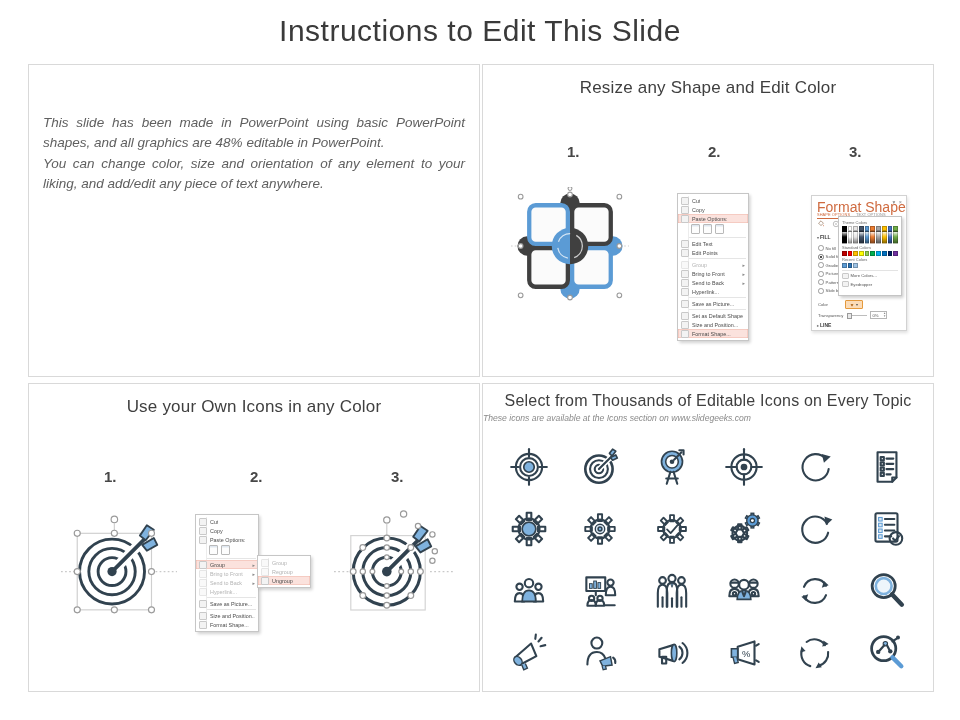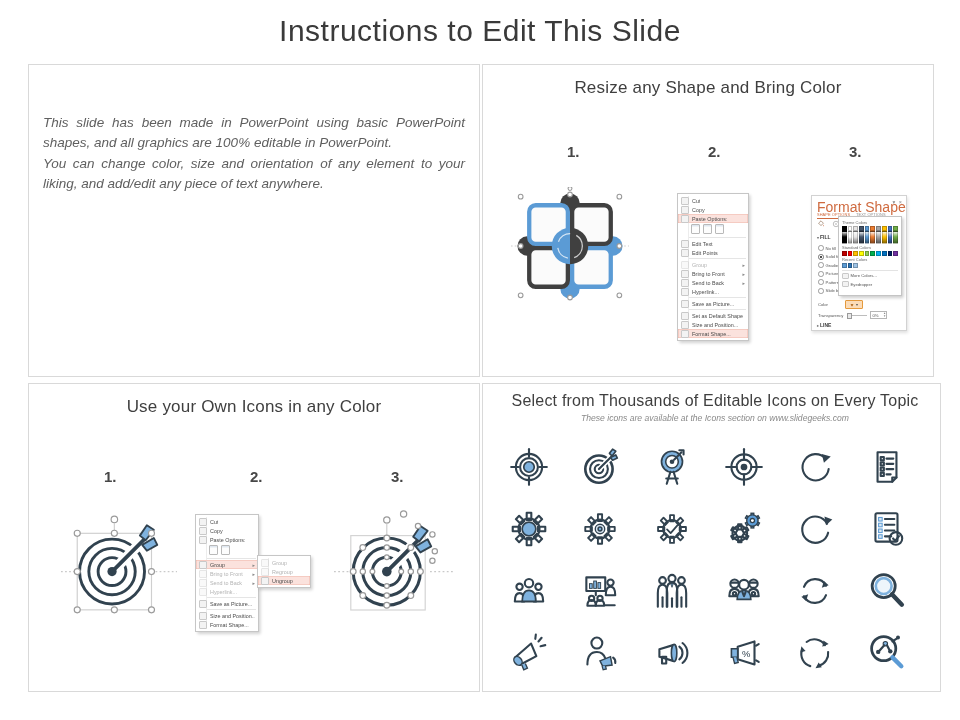--- a/index.html
+++ b/index.html
@@ -2,21 +2,21 @@
 <html><head>
 <meta charset="utf-8">
 <style>
   html,body{margin:0;padding:0;background:#fff;}
   .slide{position:relative;width:960px;height:720px;background:#fff;font-family:"Liberation Sans",sans-serif;overflow:hidden;}
   .slide-title{position:absolute;top:14px;left:0;width:960px;text-align:center;font-size:30px;color:#3a3a3a;letter-spacing:.5px;}
   .panel{position:absolute;background:#fff;border:1px solid #d9d9d9;}
   #p-tl{left:28px;top:64px;width:450px;height:311px;}
   #p-tr{left:482px;top:64px;width:450px;height:311px;}
   #p-bl{left:28px;top:383px;width:450px;height:307px;}
-  #p-br{left:482px;top:383px;width:450px;height:307px;padding-left:7px;}
+  #p-br{left:482px;top:383px;width:450px;height:307px;}
   .panel-h{margin-top:13px;text-align:center;font-size:17px;color:#3f3f3f;letter-spacing:.2px;}
   .para{font-style:italic;font-size:13.5px;color:#5f5f5f;text-align:justify;line-height:1.5;padding:0 14px;}
   #para1{margin-top:48px;} #para2{}
   .num{position:absolute;font-weight:bold;font-size:15px;color:#474747;}
   
   .menu{position:absolute;background:#fff;border:1px solid #c6c6c6;box-shadow:1.5px 2px 3px rgba(0,0,0,.18);font-size:5.4px;color:#4a4a4a;padding:2px 0;width:72px;box-sizing:border-box;}
   .menu::before{content:"";position:absolute;left:10px;top:2px;bottom:2px;border-left:1px solid #ececec;}
   .menu-item{display:flex;align-items:center;height:9px;padding:0 3px 0 2px;position:relative;white-space:nowrap;}
   .menu-item.hl{background:#fbe2dd;box-shadow:inset 0 0 0 .5px #f0b4a7;}
   .menu-item.dis{color:#b3b3b3;}
@@ -55,42 +55,42 @@
   .cpop{position:absolute;left:26px;top:20px;width:64px;height:80px;background:#fff;border:1px solid #c4c4c4;box-shadow:1.5px 2px 3px rgba(0,0,0,.2);padding:2px 3px;box-sizing:border-box;}
   .cpop-label{font-size:4px;color:#666;margin:1px 0 1px;}
   .swrow{display:flex;gap:1px;}
   .sw{width:4.7px;height:4.7px;border:.4px solid rgba(0,0,0,.25);box-sizing:border-box;flex:0 0 auto;}
   .swcol{display:flex;flex-direction:column;gap:.8px;}
   .swbar{width:4.7px;height:13px;border:.4px solid rgba(0,0,0,.2);box-sizing:border-box;}
   .cpop-item{display:flex;align-items:center;gap:2px;font-size:4.2px;color:#555;margin-top:1.8px;}
   .cpop-item .mi{width:4.5px;height:4.5px;margin:0;}
   .cpop-sep{border-top:1px solid #e3e3e3;margin:2px 0 1px;}
   
-  .sub-h{text-align:center;font-style:italic;font-size:8.6px;color:#8a8a8a;margin-top:3px;}
+  .sub-h{text-align:left;font-style:italic;font-size:8.6px;color:#8a8a8a;margin-top:3px;}
   .icon-grid{position:absolute;left:10px;top:52px;width:430px;display:grid;grid-template-columns:repeat(6,1fr);grid-auto-rows:62px;justify-items:center;align-items:center;}
   .cell svg{display:block;}
   
   .stk{stroke:#31424f;stroke-width:2;fill:none;stroke-linecap:round;stroke-linejoin:round;}
   .stk25{stroke:#31424f;stroke-width:2.5;fill:none;stroke-linecap:round;stroke-linejoin:round;}
   .fillb{fill:#7fb2de;stroke:#31424f;stroke-width:1.6;stroke-linejoin:round;}
   .hand{fill:#fff;stroke:#9a9a9a;stroke-width:1;}
 </style>
 </head>
 <body>
 
 <div class="slide">
   <div class="slide-title">Instructions to Edit This Slide</div>
 
   <div class="panel" id="p-tl">
-    <div class="para" id="para1">This slide has been made in PowerPoint using basic PowerPoint shapes, and all graphics are 100% editable in PowerPoint.</div>
+    <div class="para" id="para1">This slide has been made in PowerPoint using basic PowerPoint shapes, and all graphics are 48% editable in PowerPoint.</div>
     <div class="para" id="para2">You can change color, size and orientation of any element to your liking, and add/edit any piece of text anywhere.</div>
   </div>
 
   <div class="panel" id="p-tr">
-    <div class="panel-h">Resize any Shape and Bring Color</div>
+    <div class="panel-h">Resize any Shape and Edit Color</div>
     <span class="num" style="left:84px;top:78px;">1.</span>
     <span class="num" style="left:225px;top:78px;">2.</span>
     <span class="num" style="left:366px;top:78px;">3.</span>
 
     <svg viewBox="0 0 110 110" width="118" height="118" style="position:absolute;left:28px;top:122px;">
       <circle cx="55" cy="15" r="9" fill="#404040"></circle>
       <circle cx="95" cy="55" r="9" fill="#5B9BD5"></circle>
       <circle cx="15" cy="55" r="9" fill="#404040"></circle>
       <circle cx="55" cy="95" r="9" fill="#5B9BD5"></circle>
       <rect x="17" y="17" width="36" height="36" rx="6" fill="#fbfbfb" stroke="#5B9BD5" stroke-width="4"></rect>

